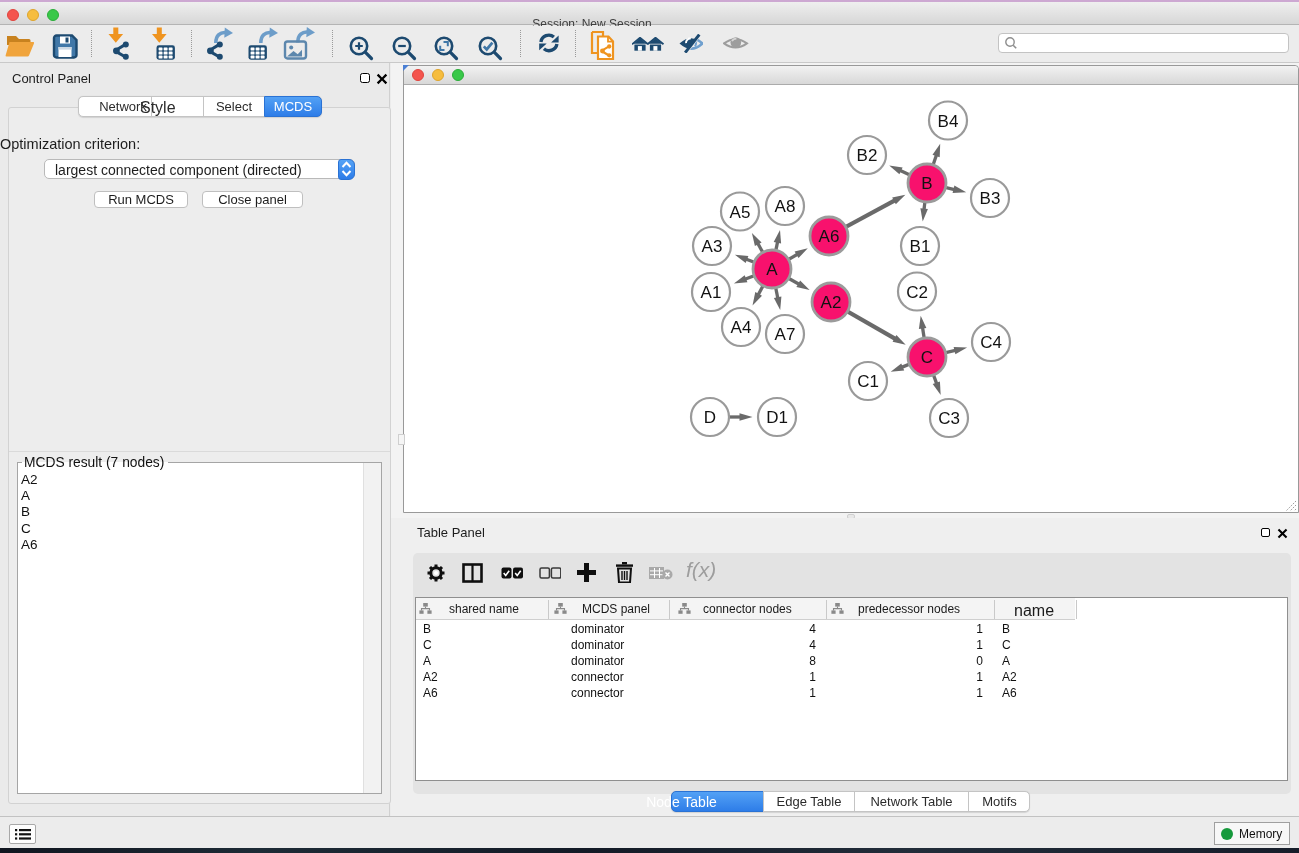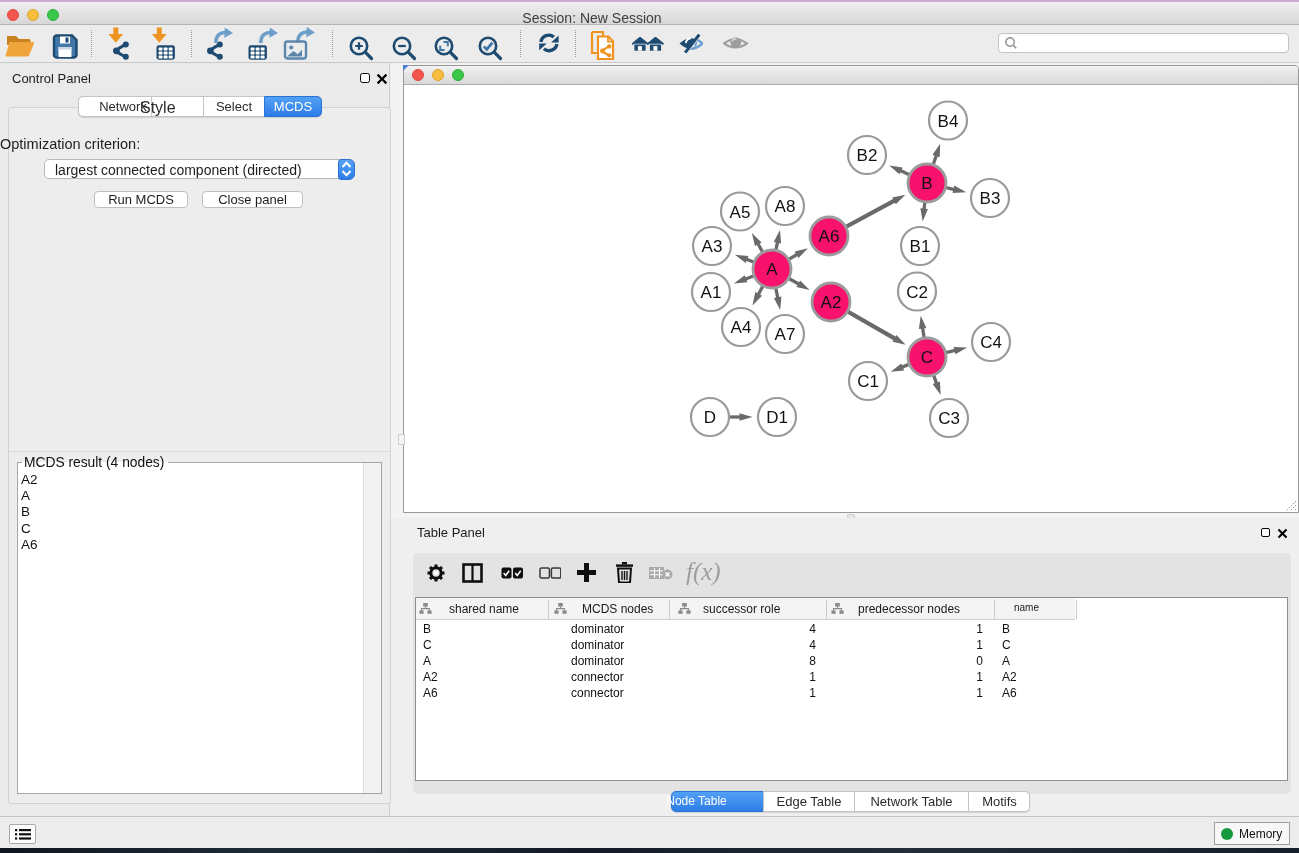--- a/index.html
+++ b/index.html
@@ -6,21 +6,21 @@
 .abs{position:absolute}
 .tl{border-radius:50%;width:12px;height:12px;position:absolute;top:7px}
 </style></head>
 <body>
 
 <div class="abs" style="left:0;top:0;width:1299px;height:3px;background:#cda8d2"></div>
 <div class="abs" style="left:0;top:2px;width:1299px;height:23px;background:linear-gradient(#efefef,#d7d7d7);border-bottom:1px solid #b4b4b4">
  <div class="tl" style="left:7px;background:#f4554e;border:1px solid #e0443e"></div>
  <div class="tl" style="left:27px;background:#f6bd3e;border:1px solid #dea42c"></div>
  <div class="tl" style="left:47px;background:#39c849;border:1px solid #2bad39"></div>
- <div class="abs" style="left:0;width:1184px;text-align:center;top:8px;font-size:14px;color:#3e3e3e">Session: New Session</div>
+ <div class="abs" style="left:0;width:1184px;text-align:center;top:15px;font-size:12px;color:#3e3e3e">Session: New Session</div>
 </div>
 <div class="abs" style="left:0;top:26px;width:1299px;height:37px;background:#ececec;border-bottom:1px solid #c9c9c9"></div>
 <div class="abs" style="left:91px;top:30px;width:0;height:27px;border-left:1px dotted #9a9a9a"></div>
 <div class="abs" style="left:191px;top:30px;width:0;height:27px;border-left:1px dotted #9a9a9a"></div>
 <div class="abs" style="left:332px;top:30px;width:0;height:27px;border-left:1px dotted #9a9a9a"></div>
 <div class="abs" style="left:520px;top:30px;width:0;height:27px;border-left:1px dotted #9a9a9a"></div>
 <div class="abs" style="left:575px;top:30px;width:0;height:27px;border-left:1px dotted #9a9a9a"></div>
 <svg class="abs" style="left:5px;top:33px" width="30" height="25" viewBox="0 0 30 25">
     <path d="M2 3 h9 l3 3 h10 a1.5 1.5 0 0 1 1.5 1.5 V12 H2 Z" fill="#c8821f"></path>
     <path d="M4.5 9 h23.5 a1 1 0 0 1 .95 1.4 L24 22.5 a1.5 1.5 0 0 1 -1.4 1 H1.6 a1 1 0 0 1 -.95 -1.35 Z" fill="#f0a43c"></path>
@@ -206,21 +206,21 @@
     <path d="M2.5 10 L6.5 14.2 L10.5 10" stroke="#fff" stroke-width="2" fill="none"></path>
   </svg>
 <div class="abs" style="left:55px;top:162px;font-size:14px;color:#1d1d1d">largest connected component (directed)</div>
 <div class="abs" style="left:94px;top:191px;width:94px;height:17px;background:#fff;border:1px solid #bfbfbf;border-radius:4px;text-align:center;font-size:13px;color:#1d1d1d;line-height:15px">Run MCDS</div>
 <div class="abs" style="left:202px;top:191px;width:101px;height:17px;background:#fff;border:1px solid #bfbfbf;border-radius:4px;text-align:center;font-size:13px;color:#1d1d1d;line-height:15px">Close panel</div>
 
 <div class="abs" style="left:17px;top:462px;width:365px;height:332px;border:1px solid #a5a5a5;background:#fff"></div>
 <div class="abs" style="left:363px;top:463px;width:18px;height:330px;background:#f2f2f2;border-left:1px solid #e0e0e0"></div>
 <div class="abs" style="left:22px;top:456px;width:146px;height:6px;background:#ededed"></div>
 <div class="abs" style="left:22px;top:462px;width:146px;height:7px;background:#fff"></div>
-<div class="abs" style="left:24px;top:455px;font-size:13.8px;color:#111">MCDS result (4 nodes)</div>
+<div class="abs" style="left:24px;top:455px;font-size:13.8px;color:#111">MCDS result (7 nodes)</div>
 <div class="abs" style="left:21px;top:472px;font-size:13.5px;line-height:16.2px;color:#111">A2<br>A<br>B<br>C<br>A6</div>
 
 <div class="abs" style="left:391px;top:63px;width:908px;height:455px;background:#f3f3f3"></div>
 <div class="abs" style="left:403px;top:65px;width:896px;height:448px;background:#fff;border:1px solid #999;border-radius:4px 4px 0 0"></div>
 <div class="abs" style="left:404px;top:66px;width:894px;height:19px;background:linear-gradient(#f2f2f2,#d8d8d8);border-bottom:1px solid #ababab;border-radius:4px 4px 0 0">
  <div class="tl" style="left:7.5px;top:3px;background:#f4554e;border:1px solid #e0443e"></div>
  <div class="tl" style="left:27.5px;top:3px;background:#f6bd3e;border:1px solid #dea42c"></div>
  <div class="tl" style="left:47.5px;top:3px;background:#39c849;border:1px solid #2bad39"></div>
 </div>
 <div class="abs" style="left:403px;top:65px;width:0;height:0;border-top:6px solid #4a7fd4;border-right:6px solid transparent"></div>
@@ -355,21 +355,21 @@
     </g>
     <g fill="#fff">
       <rect x="1" y="4.4" width="13" height="1"></rect>
       <rect x="1" y="8.2" width="13" height="1"></rect>
       <rect x="5" y="2" width="1" height="10"></rect>
       <rect x="10" y="2" width="1" height="10"></rect>
     </g>
     <circle cx="18.5" cy="8.5" r="5" fill="#a9a9a9"></circle>
     <path d="M16.5 6.5 l4 4 M20.5 6.5 l-4 4" stroke="#fff" stroke-width="1.4"></path>
   </svg>
-<div class="abs" style="left:686px;top:558px;font-family:Liberation Serif, serif;font-style:italic;font-size:25px;color:#9d9d9d">f(x)</div>
+<div class="abs" style="left:686px;top:558px;font-family:Liberation Sans, sans-serif;font-style:italic;font-size:21px;color:#9d9d9d">f(x)</div>
 <div class="abs" style="left:416px;top:598px;width:659px;height:22px;background:#f4f4f4;border-bottom:1px solid #cfcfcf"></div>
 <svg class="abs" style="left:419px;top:603px" width="13" height="11" viewBox="0 0 13 11">
     <rect x="4.2" y="0" width="4.6" height="3.6" fill="#8a8a8a"></rect>
     <path d="M6.5 3.6 v2 M2.5 7.4 v-1.8 h8 v1.8" stroke="#8a8a8a" stroke-width="1.1" fill="none"></path>
     <rect x="0.4" y="7.4" width="4.2" height="3.4" fill="#8a8a8a"></rect>
     <rect x="8.4" y="7.4" width="4.2" height="3.4" fill="#8a8a8a"></rect>
   </svg>
 <svg class="abs" style="left:554px;top:603px" width="13" height="11" viewBox="0 0 13 11">
     <rect x="4.2" y="0" width="4.6" height="3.6" fill="#8a8a8a"></rect>
     <path d="M6.5 3.6 v2 M2.5 7.4 v-1.8 h8 v1.8" stroke="#8a8a8a" stroke-width="1.1" fill="none"></path>
@@ -382,24 +382,24 @@
     <rect x="0.4" y="7.4" width="4.2" height="3.4" fill="#8a8a8a"></rect>
     <rect x="8.4" y="7.4" width="4.2" height="3.4" fill="#8a8a8a"></rect>
   </svg>
 <svg class="abs" style="left:831px;top:603px" width="13" height="11" viewBox="0 0 13 11">
     <rect x="4.2" y="0" width="4.6" height="3.6" fill="#8a8a8a"></rect>
     <path d="M6.5 3.6 v2 M2.5 7.4 v-1.8 h8 v1.8" stroke="#8a8a8a" stroke-width="1.1" fill="none"></path>
     <rect x="0.4" y="7.4" width="4.2" height="3.4" fill="#8a8a8a"></rect>
     <rect x="8.4" y="7.4" width="4.2" height="3.4" fill="#8a8a8a"></rect>
   </svg>
 <div class="abs" style="left:449px;top:602px;font-size:12px;color:#1a1a1a">shared name</div>
-<div class="abs" style="left:582px;top:602px;font-size:12px;color:#1a1a1a">MCDS nodes</div>
-<div class="abs" style="left:703px;top:602px;font-size:12px;color:#1a1a1a">successor role</div>
+<div class="abs" style="left:582px;top:602px;font-size:12px;color:#1a1a1a">MCDS panel</div>
+<div class="abs" style="left:703px;top:602px;font-size:12px;color:#1a1a1a">connector nodes</div>
 <div class="abs" style="left:858px;top:602px;font-size:12px;color:#1a1a1a">predecessor nodes</div>
-<div class="abs" style="left:1014px;top:602px;font-size:10px;color:#1a1a1a">name</div>
+<div class="abs" style="left:1014px;top:602px;font-size:16px;color:#1a1a1a">name</div>
 <div class="abs" style="left:548px;top:600px;width:1px;height:19px;background:#c9c9c9"></div>
 <div class="abs" style="left:669px;top:600px;width:1px;height:19px;background:#c9c9c9"></div>
 <div class="abs" style="left:826px;top:600px;width:1px;height:19px;background:#c9c9c9"></div>
 <div class="abs" style="left:994px;top:600px;width:1px;height:19px;background:#c9c9c9"></div>
 <div class="abs" style="left:1076px;top:600px;width:1px;height:19px;background:#c9c9c9"></div>
 <div class="abs" style="left:423px;top:622px;font-size:12px;color:#111">B</div>
 <div class="abs" style="left:571px;top:622px;font-size:12px;color:#111">dominator</div>
 <div class="abs" style="left:716px;top:622px;width:100px;text-align:right;font-size:12px;color:#111">4</div>
 <div class="abs" style="left:883px;top:622px;width:100px;text-align:right;font-size:12px;color:#111">1</div>
 <div class="abs" style="left:1002px;top:622px;font-size:12px;color:#111">B</div>
@@ -421,21 +421,21 @@
 <div class="abs" style="left:423px;top:686px;font-size:12px;color:#111">A6</div>
 <div class="abs" style="left:571px;top:686px;font-size:12px;color:#111">connector</div>
 <div class="abs" style="left:716px;top:686px;width:100px;text-align:right;font-size:12px;color:#111">1</div>
 <div class="abs" style="left:883px;top:686px;width:100px;text-align:right;font-size:12px;color:#111">1</div>
 <div class="abs" style="left:1002px;top:686px;font-size:12px;color:#111">A6</div>
 <div class="abs" style="left:671px;top:791px;width:359px;height:21px;background:#fff;border:1px solid #c4c4c4;border-radius:5px;box-shadow:0 .5px 1px rgba(0,0,0,.12)"></div>
 <div class="abs" style="left:671px;top:791px;width:93px;height:21px;background:linear-gradient(#53a1f5,#2e7de8);border:1px solid #2a72d4;border-radius:5px 0 0 5px"></div>
 <div class="abs" style="left:763px;top:791px;width:1px;height:21px;background:#c4c4c4"></div>
 <div class="abs" style="left:854px;top:791px;width:1px;height:21px;background:#c4c4c4"></div>
 <div class="abs" style="left:968px;top:791px;width:1px;height:21px;background:#c4c4c4"></div>
-<div class="abs" style="left:650px;top:794px;width:93px;text-align:center;font-size:12px;color:#fff">Node Table</div>
+<div class="abs" style="left:635px;top:794px;width:93px;text-align:center;font-size:14px;color:#fff">Node Table</div>
 <div class="abs" style="left:764px;top:794px;width:90px;text-align:center;font-size:13px;color:#2b2b2b">Edge Table</div>
 <div class="abs" style="left:855px;top:794px;width:113px;text-align:center;font-size:13px;color:#2b2b2b">Network Table</div>
 <div class="abs" style="left:969px;top:794px;width:61px;text-align:center;font-size:13px;color:#2b2b2b">Motifs</div>
 <div class="abs" style="left:0;top:816px;width:1299px;height:32px;background:#ececec;border-top:1px solid #c2c2c2"></div>
 <div class="abs" style="left:9px;top:824px;width:27px;height:20px;background:#fdfdfd;border:1px solid #a8a8a8;border-radius:2px"></div>
 <svg class="abs" style="left:15px;top:829px" width="16" height="11" viewBox="0 0 16 11">
 <g fill="#111">
       <rect x="0" y="0" width="2.2" height="2.2"></rect>
       <rect x="0" y="4.2" width="2.2" height="2.2"></rect>
       <rect x="0" y="8.4" width="2.2" height="2.2"></rect>

